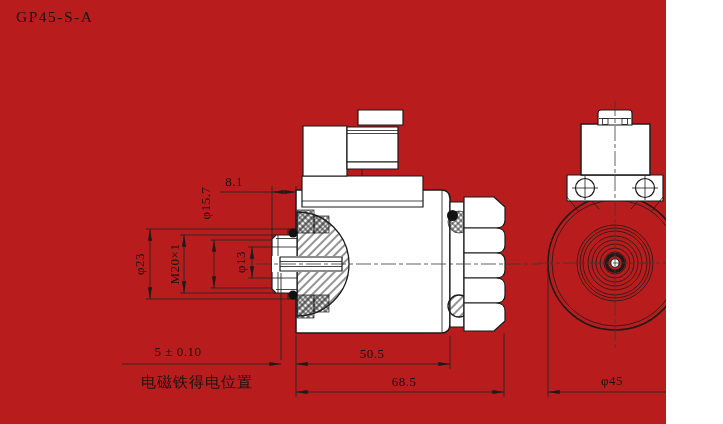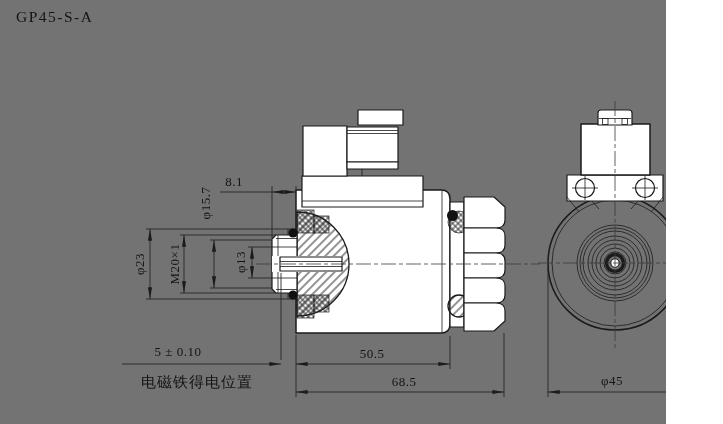--- a/index.html
+++ b/index.html
@@ -1,16 +1,16 @@
 <!DOCTYPE html>
 <html><head>
 <meta charset="utf-8">
 <style>
   html,body{margin:0;padding:0;background:#fff;}
-  .stage{position:relative;width:666px;height:424px;background:#737373;overflow:hidden;
+  .stage{position:relative;width:666px;height:424px;background:#b91c1c;overflow:hidden;
          font-family:"Liberation Serif",serif;}
   svg{display:block;}
   .ol{stroke:#1b1b1b;stroke-width:1.5;fill:none;stroke-linejoin:round;}
   .olf{stroke:#1b1b1b;stroke-width:1.5;fill:#ffffff;stroke-linejoin:round;}
   .olf2{stroke:#1b1b1b;stroke-width:1.2;fill:#ffffff;stroke-linejoin:round;}
   .thin{stroke:#1b1b1b;stroke-width:0.8;fill:none;}
   .dim{stroke:#262626;stroke-width:0.9;fill:none;}
   .cl{stroke:#3a3a3a;stroke-width:0.8;fill:none;stroke-dasharray:15 3 4 3;}
   .hatched{stroke:#1b1b1b;stroke-width:1.3;fill:url(#hatch);}
   .xpatch{stroke:#1b1b1b;stroke-width:0.7;fill:url(#xh);}

